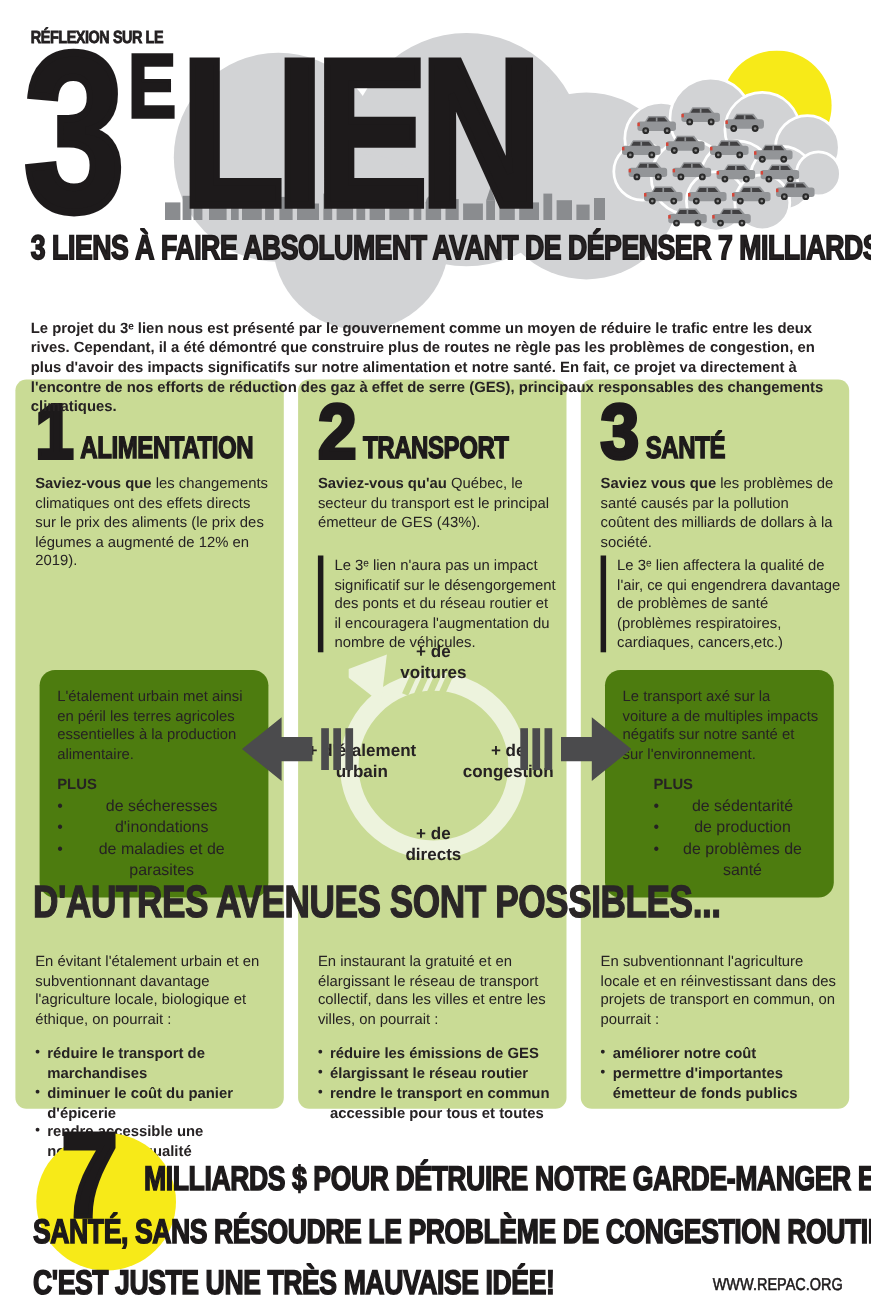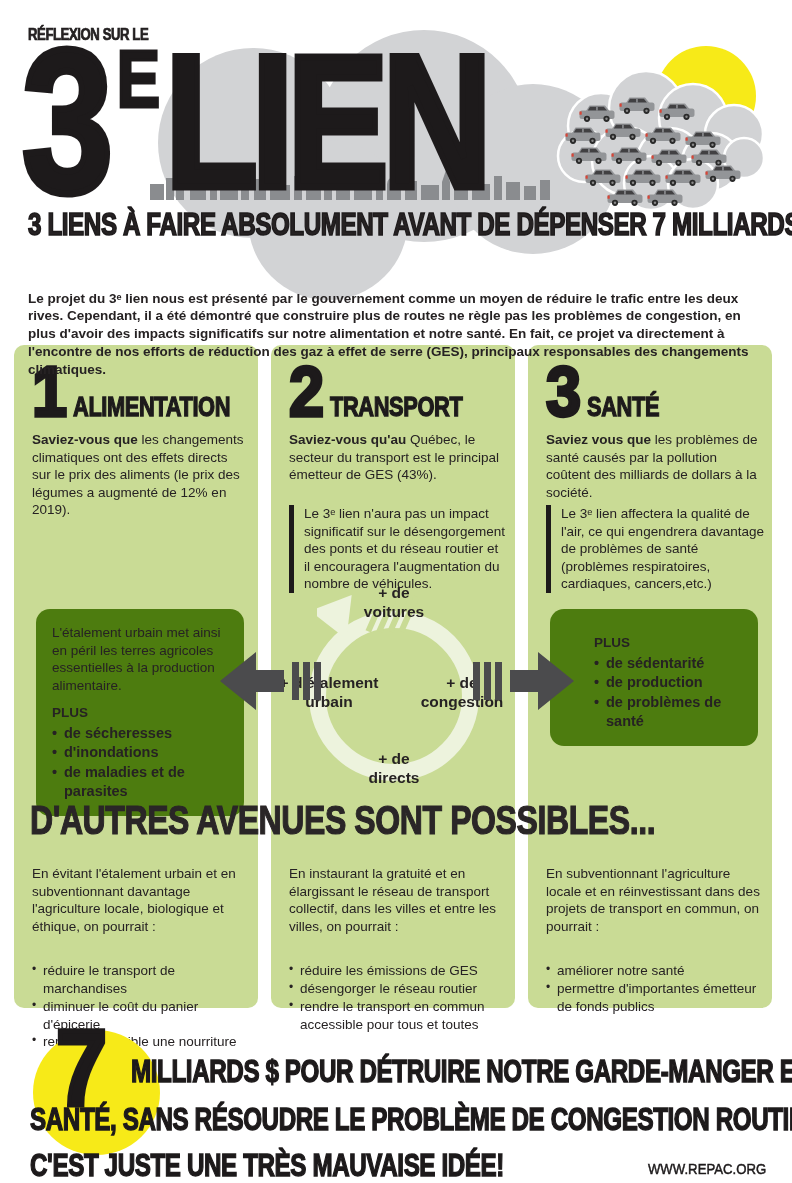--- a/index.html
+++ b/index.html
@@ -36,25 +36,25 @@
        transform:scaleX(0.9);transform-origin:0 100%;display:inline-block;color:#1d1a1b;}
   .panel-title{font-size:28px;-webkit-text-stroke:1.3px #1d1a1b;margin-left:2px;color:#1d1a1b;}
   .fact{position:absolute;top:86px;left:18px;right:12px;font-size:13.5px;line-height:1.3;margin:0;}
   .impact{position:absolute;top:160px;left:18px;right:8px;font-size:13.5px;line-height:1.3;margin:0;
           border-left:5px solid #1d1a1b;padding-left:10px;}
   .innerbox{position:absolute;top:264px;left:22px;right:14px;background:#4d7c0f;
             border-radius:14px;padding:15px 14px 14px 16px;}
   .innerbox p{margin:0;font-size:13.5px;line-height:1.3;}
   .plus{font-weight:bold;font-size:17px;margin:10px 0 2px 0 !important;}
   ul.blist{list-style:none;margin:0;padding:0;}
-  ul.blist li{font-size:14.5px;font-weight:bold;line-height:1.35;padding-left:12px;position:relative;}
+  ul.blist li{font-size:14.5px;font-weight:normal;line-height:1.35;padding-left:12px;position:relative;text-align:center;}
   ul.blist li::before{content:"\2022";position:absolute;left:0;}
   .solution{position:absolute;top:520px;left:18px;right:10px;}
-  .solution p{margin:0 0 27px 0;font-size:13.5px;line-height:1.3;}
-  ul.slist{list-style:none;margin:0;padding:0;}
+  .solution p{margin:0 0 14px 0;font-size:13.5px;line-height:1.3;}
+  ul.slist{list-style:none;margin:0;padding:0;font-weight:bold;}
   ul.slist li{font-size:13.5px;line-height:1.32;padding-left:11px;position:relative;}
   ul.slist li::before{content:"\2022";position:absolute;left:0;font-size:12px;}
 
   
   .ring{position:absolute;left:38px;top:266px;width:170px;height:170px;box-sizing:border-box;
         border:17px solid #edf3dd;border-radius:50%;}
   .ring-arrow{position:absolute;left:46px;top:246px;}
   .hatch{position:absolute;width:6px;height:38px;background:#c9db95;top:250px;
          transform:rotate(24deg);}
   .cyc-label{position:absolute;font-size:15.5px;font-weight:bold;text-align:center;
@@ -232,45 +232,46 @@
     <div class="hatch" style="left:135px;"></div>
     <div class="cyc-label cyc-top">+ de voitures</div>
     <div class="cyc-label cyc-right">+ de congestion</div>
     <div class="cyc-label cyc-bottom">+ de directs</div>
     <div class="cyc-label cyc-left">+ d'étalement urbain</div>
 
     <div class="solution">
       <p>En instaurant la gratuité et en élargissant le réseau de transport collectif, dans les villes et entre les villes, on pourrait :</p>
       <ul class="slist">
         <li>réduire les émissions de GES</li>
-        <li>désengorger le réseau routier</li>
+        <li>élargissant le réseau routier</li>
         <li>rendre le transport en commun accessible pour tous et toutes</li>
       </ul>
     </div>
   </section>
 
   <section class="panel p3">
     <div class="panel-head">
       <span class="num">3</span>
       <span class="panel-title cond">SANTÉ</span>
     </div>
     <p class="fact"><b>Saviez vous que</b><span> les problèmes de santé causés par la pollution coûtent des milliards de dollars à la société.</span></p>
     <p class="impact">Le 3ᵉ lien affectera la qualité de l'air, ce qui engendrera davantage de problèmes de santé (problèmes respiratoires, cardiaques, cancers,etc.)</p>
     <div class="innerbox">
+      <p>Le transport axé sur la voiture a de multiples impacts négatifs sur notre santé et sur l'environnement.</p>
       <p class="plus" style="margin-left:28px !important;">PLUS</p>
       <ul class="blist" style="margin-left:28px;">
         <li>de sédentarité</li>
         <li>de production</li>
         <li>de problèmes de santé</li>
       </ul>
     </div>
     <div class="solution">
       <p>En subventionnant l'agriculture locale et en réinvestissant dans des projets de transport en commun, on pourrait :</p>
       <ul class="slist">
-        <li>améliorer notre santé</li>
+        <li>améliorer notre coût</li>
         <li>permettre d'importantes émetteur de fonds publics</li>
       </ul>
     </div>
   </section>
 
   <svg class="block-arrow arrow-left" width="112" height="60" viewBox="0 0 112 60">
     <g fill="#4b4b4d">
       <polygon points="0,30 36,1 36,19 64,19 64,41 36,41 36,59"></polygon>
       <rect x="72" y="11" width="7" height="38"></rect>
       <rect x="83" y="11" width="7" height="38"></rect>

